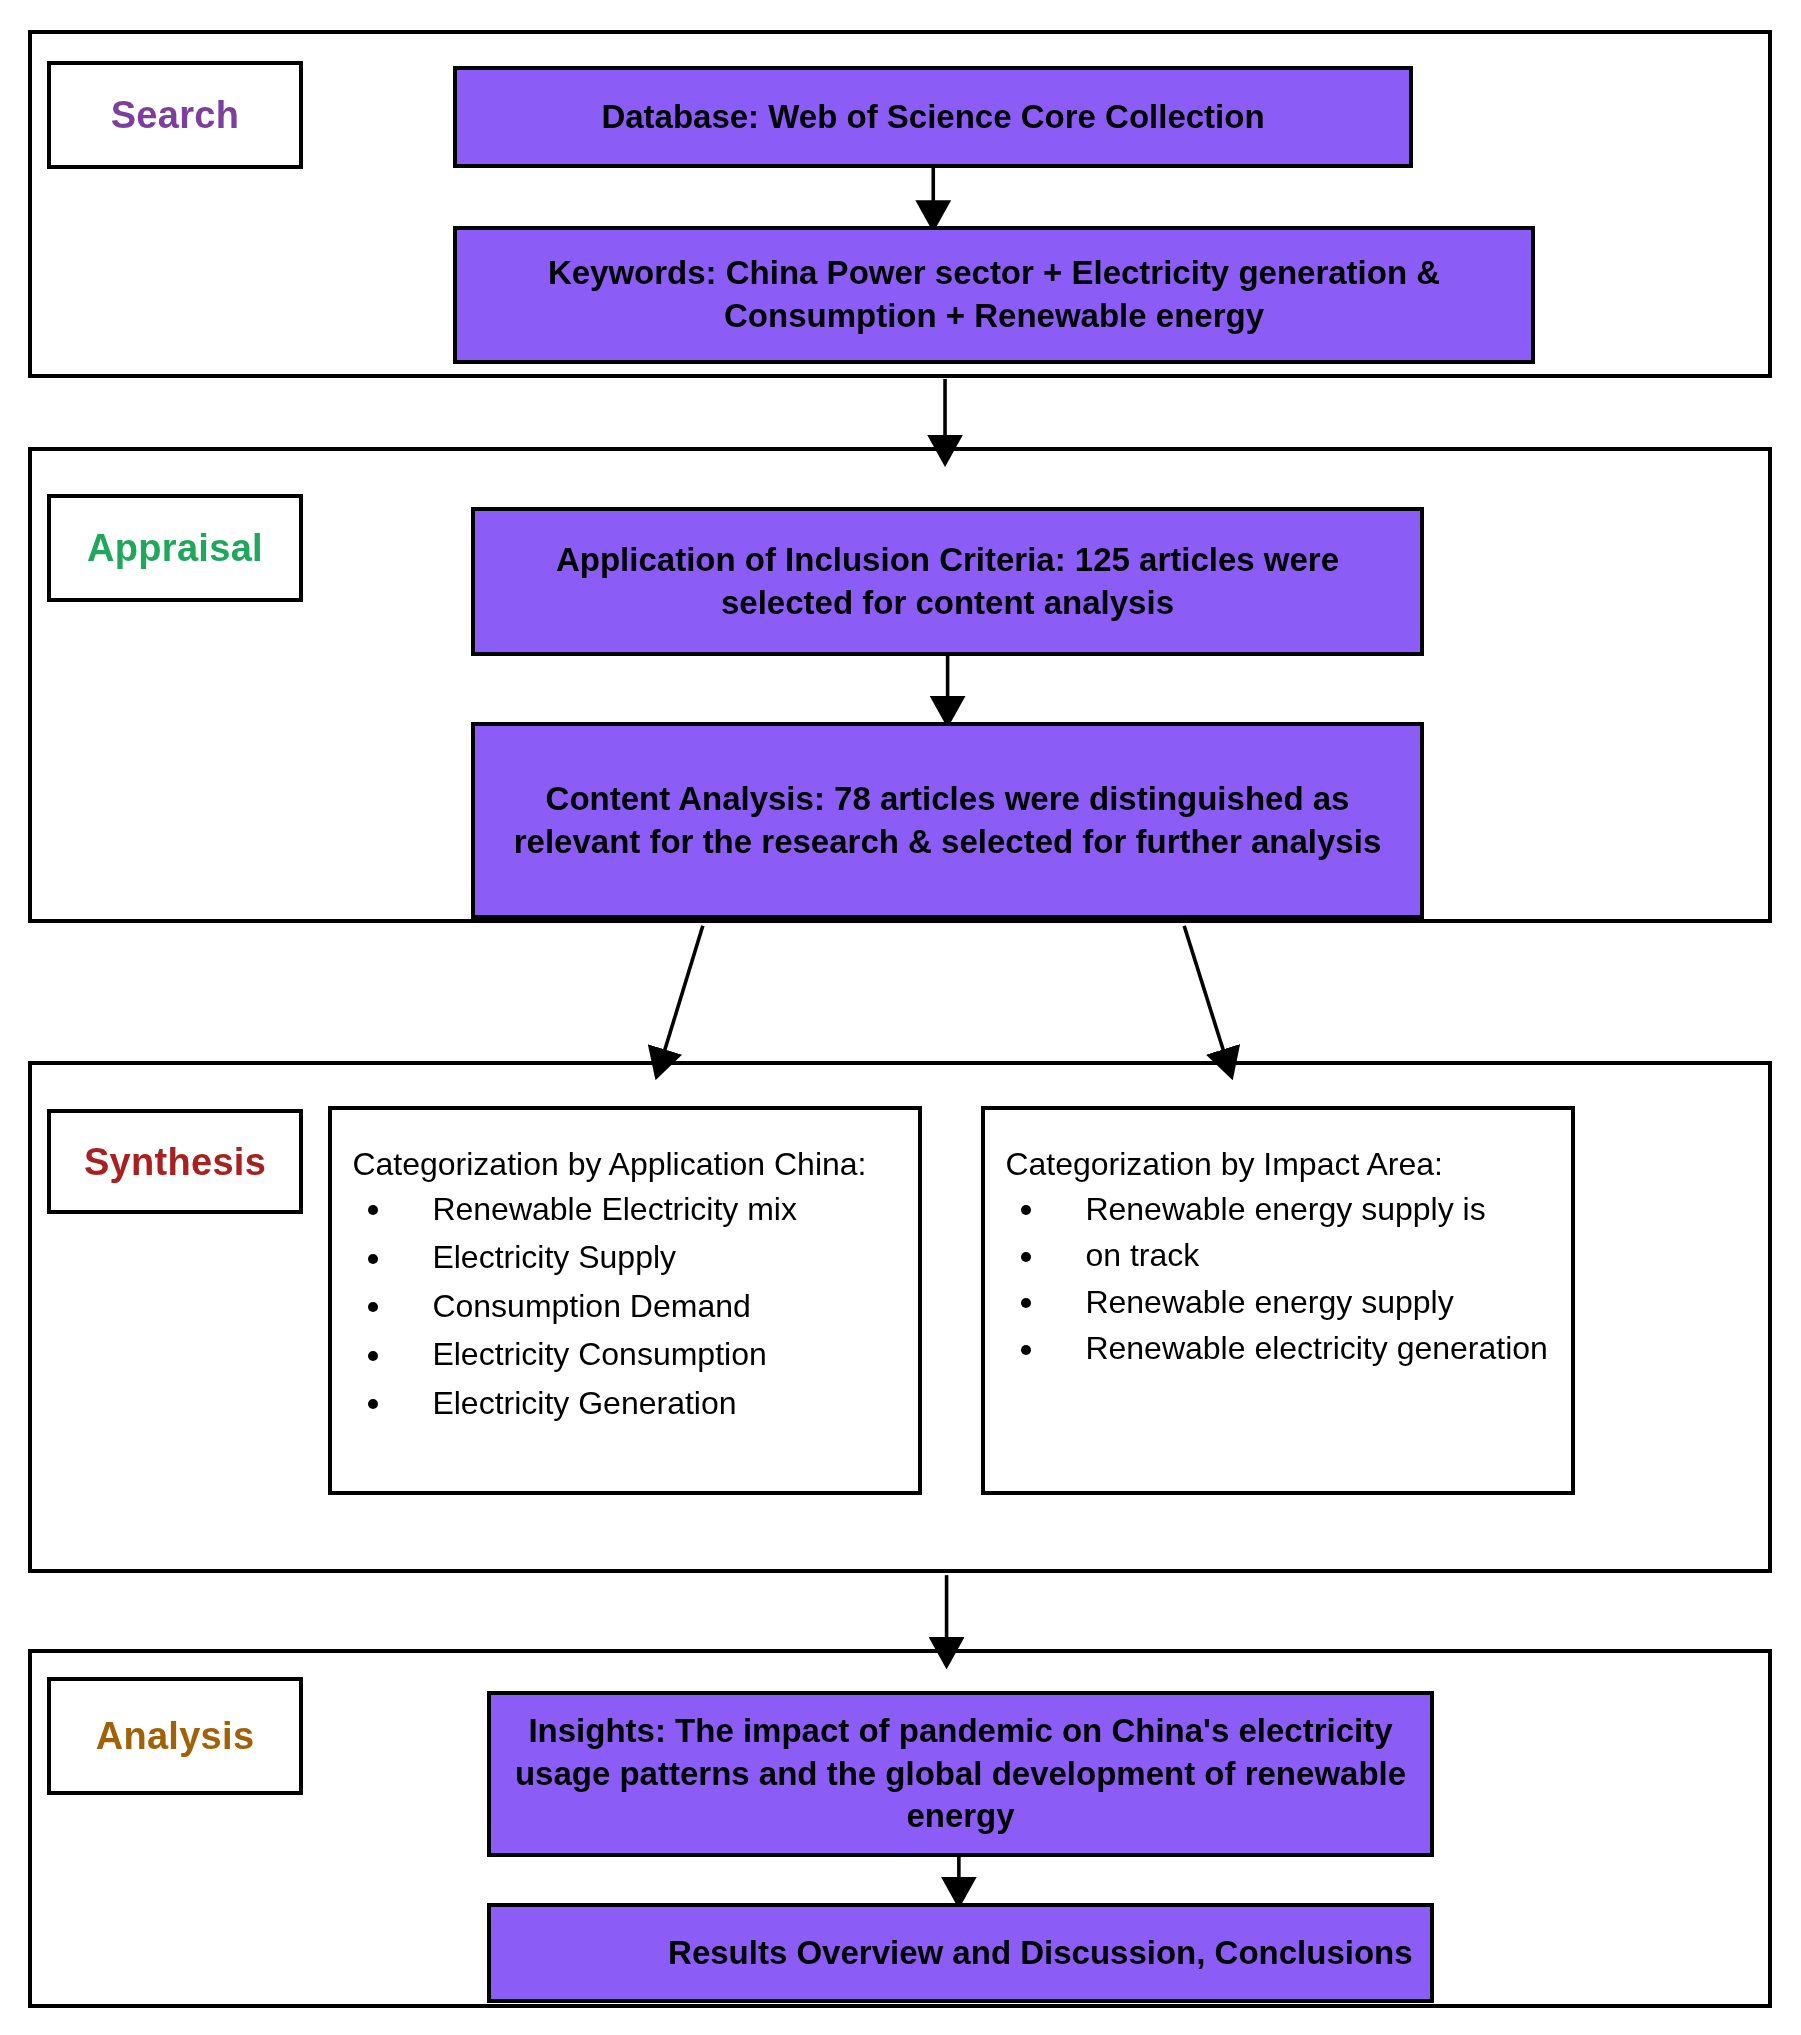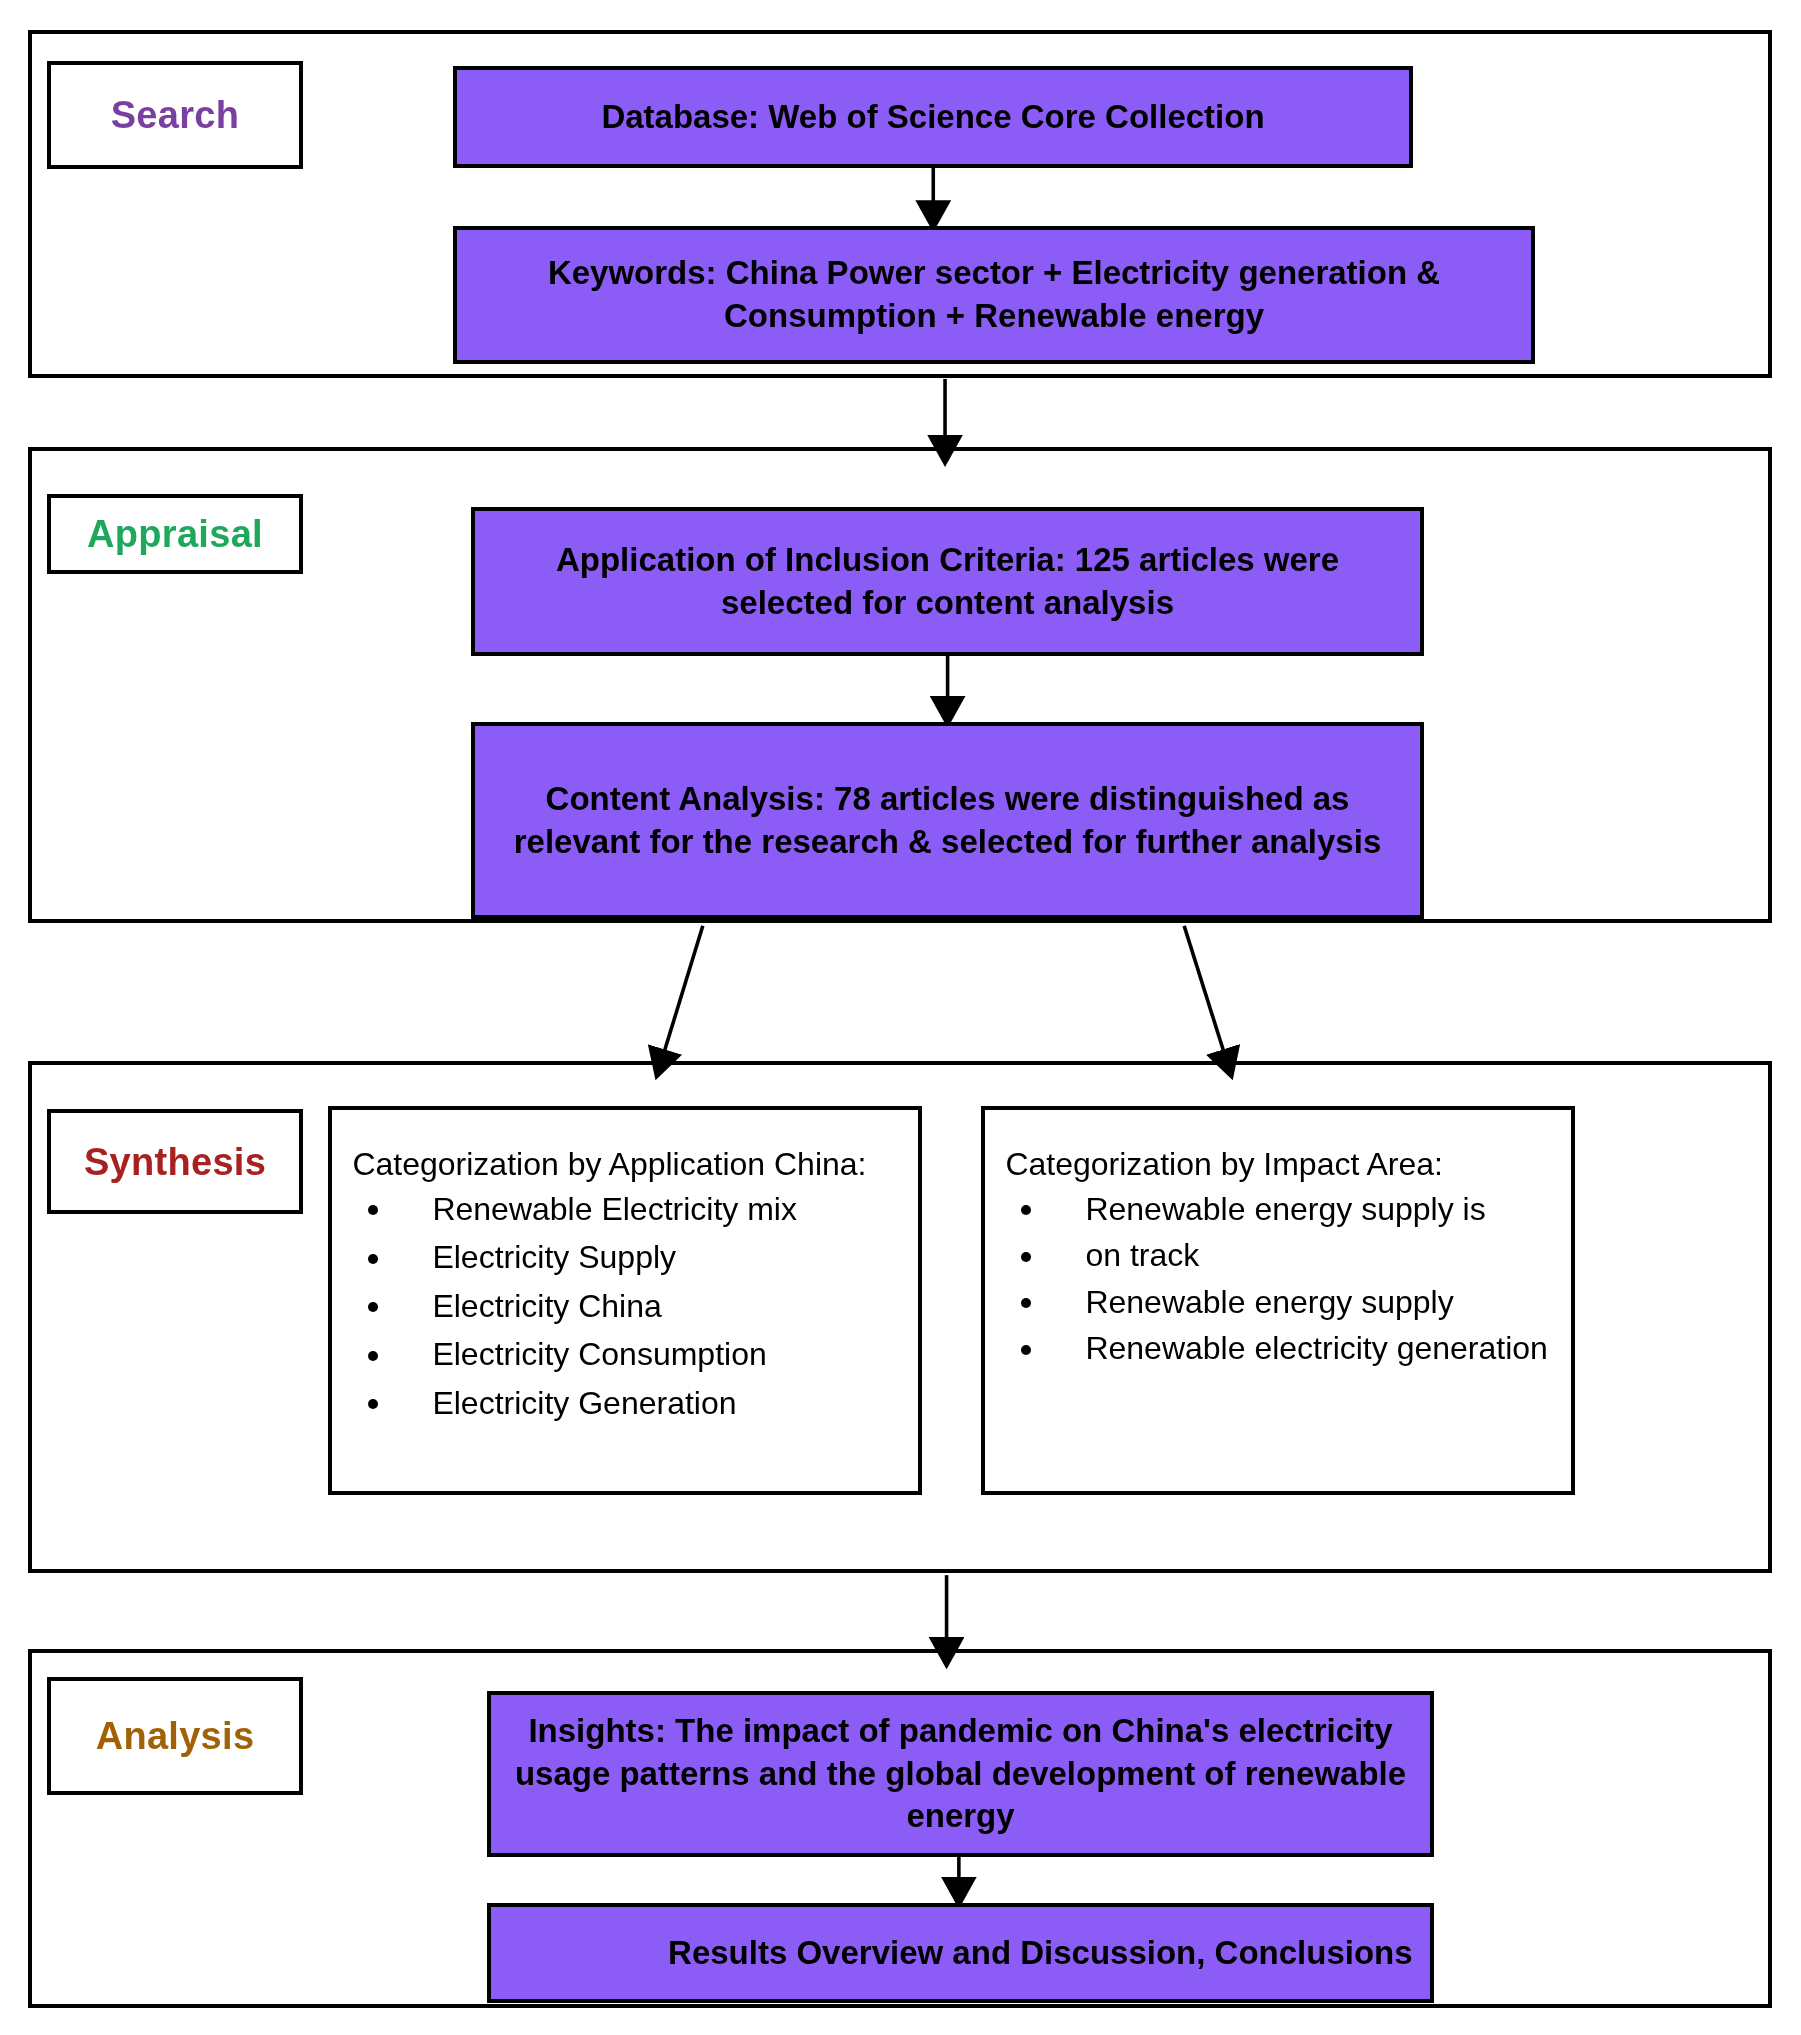--- a/index.html
+++ b/index.html
@@ -54,21 +54,21 @@
     justify-content: center;
   }
   .stage-chip .chip-label {
     font-size: 38px;
     font-weight: 700;
     line-height: 1;
     letter-spacing: 0.3px;
     white-space: nowrap;
   }
   #chip-search    { left: 47px;  top: 61px;  width: 256px; height: 108px; }
-  #chip-appraisal { left: 47px;  top: 494px;  width: 256px; height: 80px; align-items: center; }
+  #chip-appraisal { left: 47px;  top: 494px;  width: 256px; height: 108px; align-items: center; }
   #chip-synthesis { left: 47px;  top: 1109px; width: 256px; height: 105px; }
   #chip-analysis  { left: 47px;  top: 1677px; width: 256px; height: 118px; }
 
   
   .pbox {
     position: absolute;
     box-sizing: border-box;
     border: 4.1px solid #000000;
     background: #8b5cf6;
     display: flex;
@@ -205,21 +205,21 @@
       <li>
         <span class="bullet"></span>
         <span class="li-text">Renewable Electricity mix</span>
       </li>
       <li>
         <span class="bullet"></span>
         <span class="li-text">Electricity Supply</span>
       </li>
       <li>
         <span class="bullet"></span>
-        <span class="li-text">Electricity China</span>
+        <span class="li-text">Consumption Demand</span>
       </li>
       <li>
         <span class="bullet"></span>
         <span class="li-text">Electricity Consumption</span>
       </li>
       <li>
         <span class="bullet"></span>
         <span class="li-text">Electricity Generation</span>
       </li>
     </ul>

